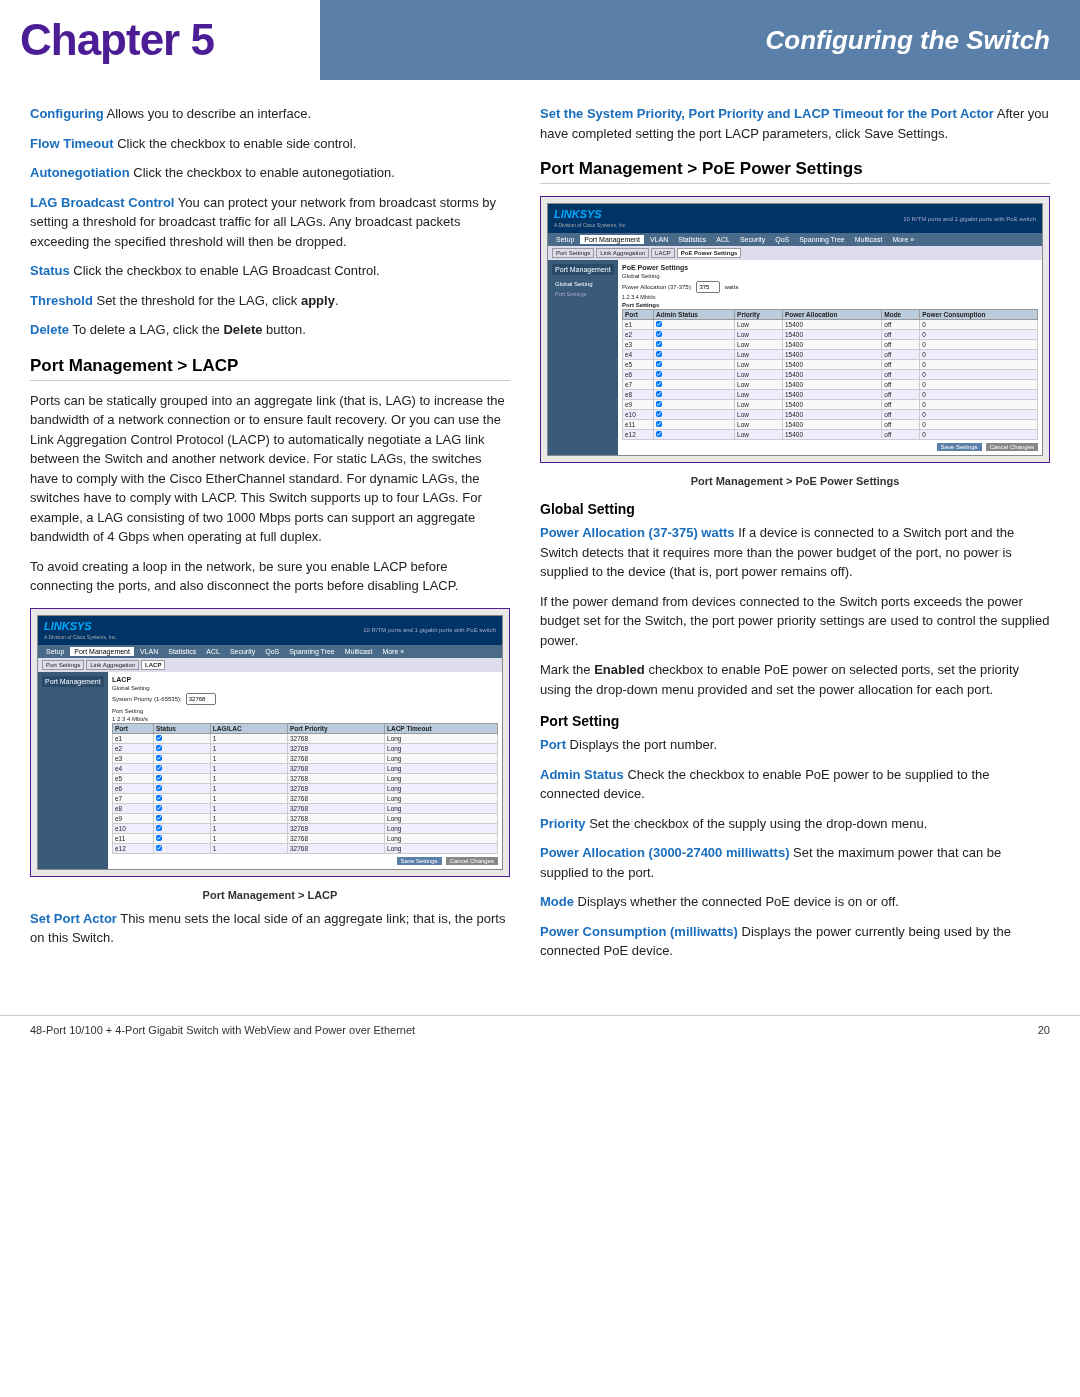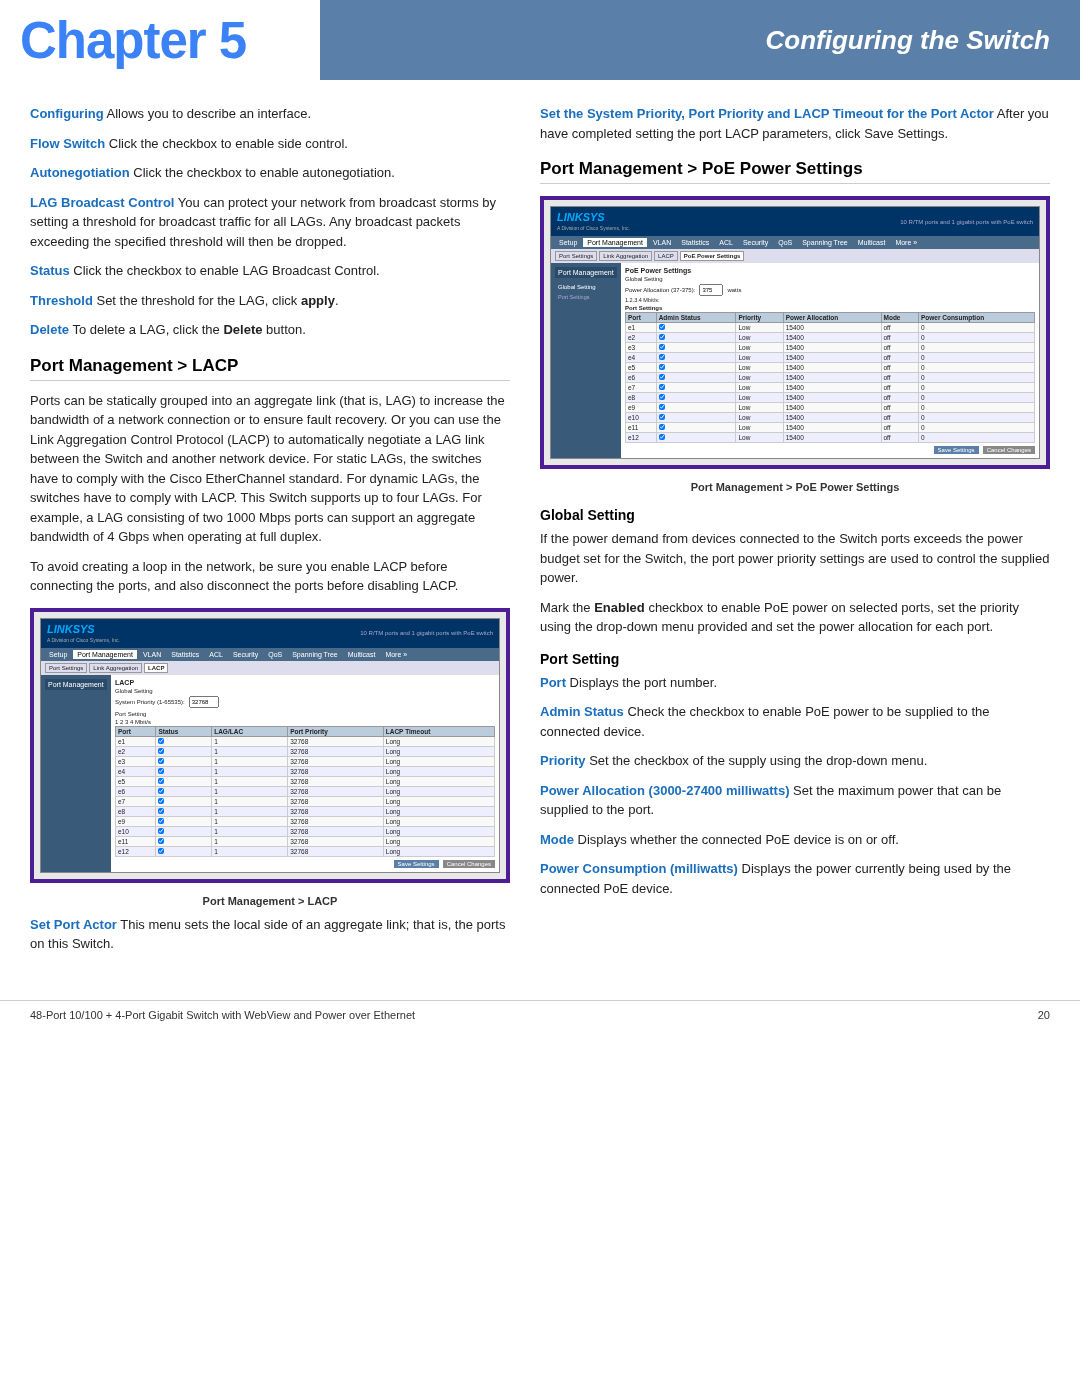--- a/index.html
+++ b/index.html
@@ -20,23 +20,23 @@
       min-height: 80px;
     }
     .header-left {
       background: #fff;
       padding: 10px 20px;
       display: flex;
       align-items: center;
       min-width: 320px;
     }
     .header-left h1 {
-      font-size: 51px;
+      font-size: 44px;
       font-weight: bold;
-      color: #3b82f6;
+      color: #4c1d95;
       letter-spacing: -1px;
     }
     .header-right {
       background: #5a7fa8;
       flex: 1;
       display: flex;
       align-items: center;
       justify-content: flex-end;
       padding: 10px 30px;
     }
@@ -86,21 +86,21 @@
 
     .sub-heading {
       font-size: 14px;
       font-weight: bold;
       color: #000;
       margin: 14px 0 6px 0;
     }
 
     
     .screenshot-box {
-      border: 4px solid #4c1d95;
+      border: 1px solid #4c1d95;
       background: #e8e8e8;
       margin: 12px 0;
       padding: 6px;
       font-size: 9px;
     }
 
     .screenshot-caption {
       text-align: center;
       font-size: 11px;
       color: #333;
@@ -207,21 +207,21 @@
     }
 
     
     .footer {
       border-top: 1px solid #ccc;
       padding: 8px 30px;
       display: flex;
       justify-content: space-between;
       font-size: 11px;
       color: #333;
-      margin-top: 12px;
+      margin-top: 20px;
     }
   </style>
 </head>
 <body>
 
 <div class="header">
   <div class="header-left">
     <h1>Chapter 5</h1>
   </div>
   <div class="header-right">
@@ -231,21 +231,21 @@
 
 <div class="main-content">
 
   <div class="left-col">
 
     <p>
       <span class="term">Configuring</span><span>  Allows you to describe an interface.</span>
     </p>
 
     <p>
-      <span class="term">Flow Switch</span><span>  Click the checkbox to enable side control.</span>
+      <span class="term">Flow Timeout</span><span>  Click the checkbox to enable side control.</span>
     </p>
 
     <p>
       <span class="term">Autonegotiation</span><span>  Click the checkbox to enable autonegotiation.</span>
     </p>
 
     <p>
       <span class="term">LAG Broadcast Control</span><span>  You can protect your network from broadcast storms by setting a threshold for broadcast traffic for all LAGs. Any broadcast packets exceeding the specified threshold will then be dropped.</span>
     </p>
 
@@ -585,20 +585,23 @@
               <button class="btn-small" style="background:#888;">Cancel Changes</button>
             </div>
           </div>
         </div>
       </div>
     </div>
     <div class="screenshot-caption">Port Management &gt; PoE Power Settings</div>
 
     <div class="sub-heading">Global Setting</div>
 
+    <p>
+      <span class="term">Power Allocation (37-375) watts</span><span>  If a device is connected to a Switch port and the Switch detects that it requires more than the power budget of the port, no power is supplied to the device (that is, port power remains off).</span>
+    </p>
 
     <p>If the power demand from devices connected to the Switch ports exceeds the power budget set for the Switch, the port power priority settings are used to control the supplied power.</p>
 
     <p>
       Mark the <strong>Enabled</strong> checkbox to enable PoE power on selected ports, set the priority using the drop-down menu provided and set the power allocation for each port.
     </p>
 
     <div class="sub-heading">Port Setting</div>
 
     <p>

